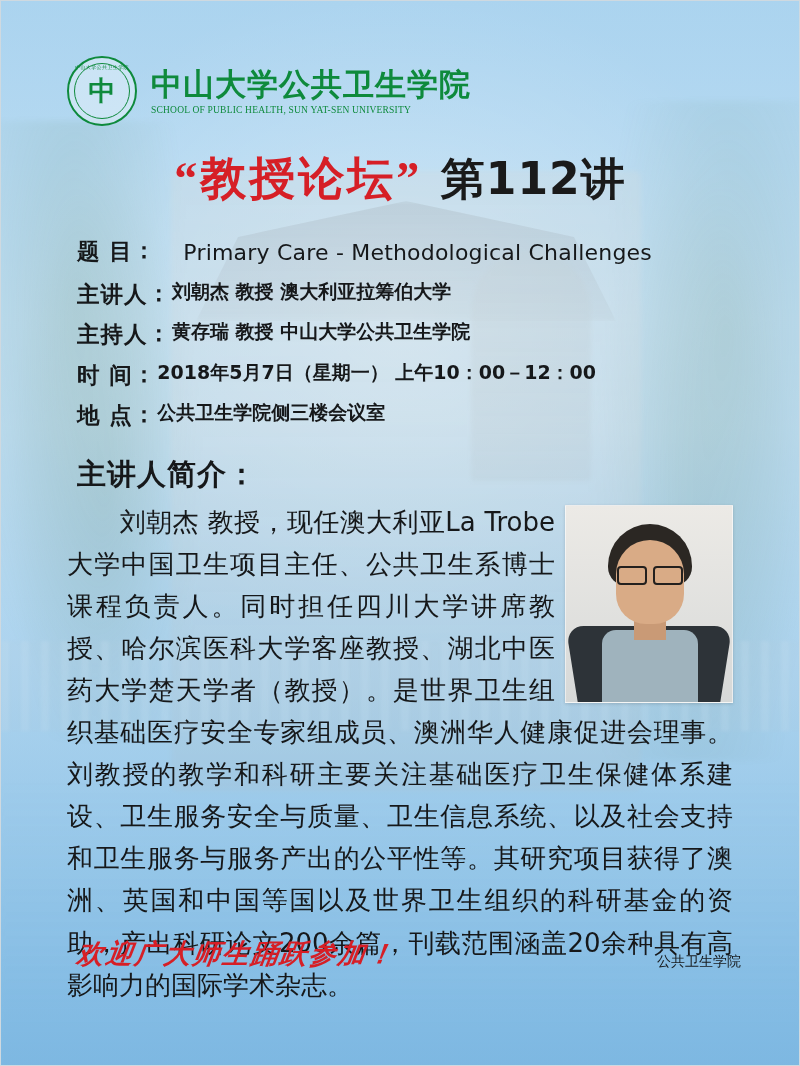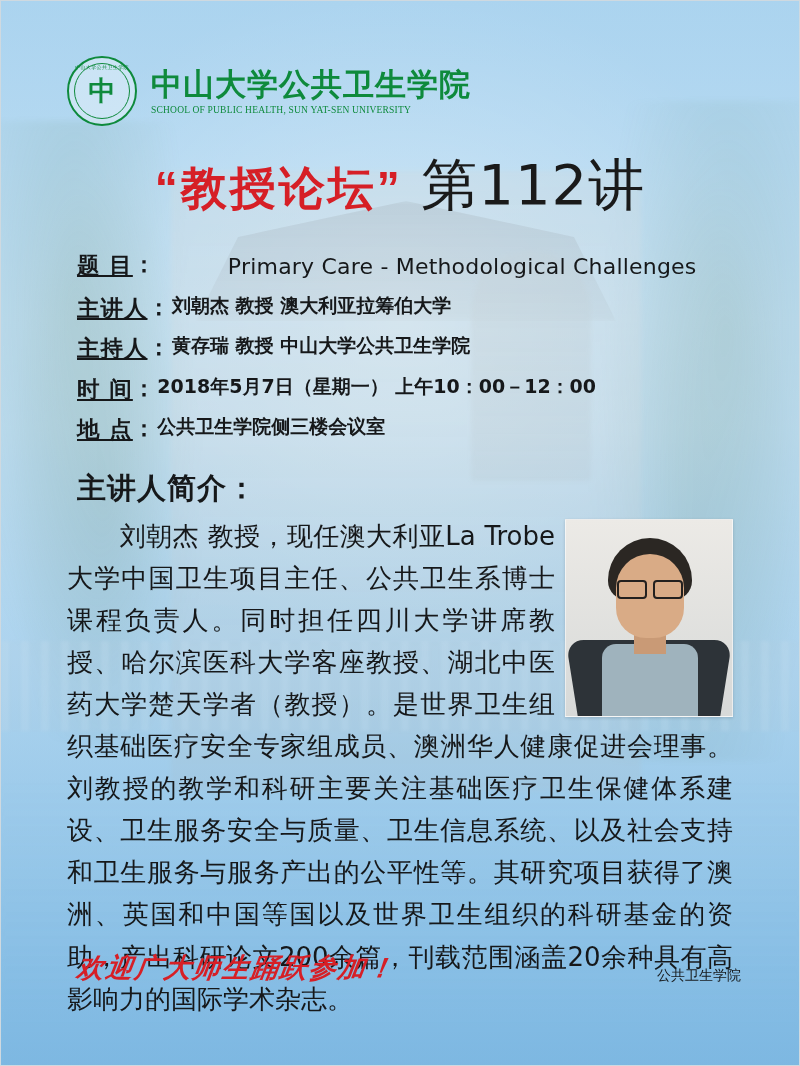--- a/index.html
+++ b/index.html
@@ -151,26 +151,26 @@
   
   .title-row {
     text-align: center;
     margin-top: 22px;
     white-space: nowrap;
   }
   .title-red {
     font-size: 46px;
     font-weight: bold;
     color: #d61f26;
-    font-family: Liberation Sans, sans-serif;
+    font-family: Liberation Serif, serif;
     letter-spacing: 3px;
   }
   .title-black {
-    font-size: 56px;
-    font-weight: normal;
+    font-size: 44px;
+    font-weight: bold;
     color: #1a1a1a;
     font-family: "DejaVu Sans", sans-serif;
     margin-left: 14px;
     letter-spacing: 1px;
   }
 
   
   .info {
     margin: 26px 0 0 0;
     padding: 0 58px 0 76px;
@@ -183,42 +183,40 @@
     font-size: 22.5px;
     line-height: 1.35;
   }
   .info-label {
     flex: 0 0 auto;
     font-weight: bold;
     font-size: 22.5px;
     letter-spacing: 1px;
     white-space: nowrap;
     font-family: "DejaVu Sans", sans-serif;
-    text-decoration: underline;
   }
   .info-colon {
     flex: 0 0 auto;
     font-weight: bold;
     margin: 0 2px 0 0;
   }
   .info-value {
     flex: 1 1 auto;
     font-size: 19px;
     font-family: "DejaVu Sans", sans-serif;
   }
   .info-value.title-en {
     font-weight: 400;
     font-size: 22px;
     line-height: 1.5;
     letter-spacing: 0.2px;
   }
   .info-value.title-en .line2 {
     display: block;
     padding-left: 26px;
-    text-align: center;
   }
   .info-value.bold {
     font-weight: bold;
   }
 
   
   .bio-heading {
     padding: 14px 0 6px 76px;
     font-size: 29px;
     font-weight: bold;

